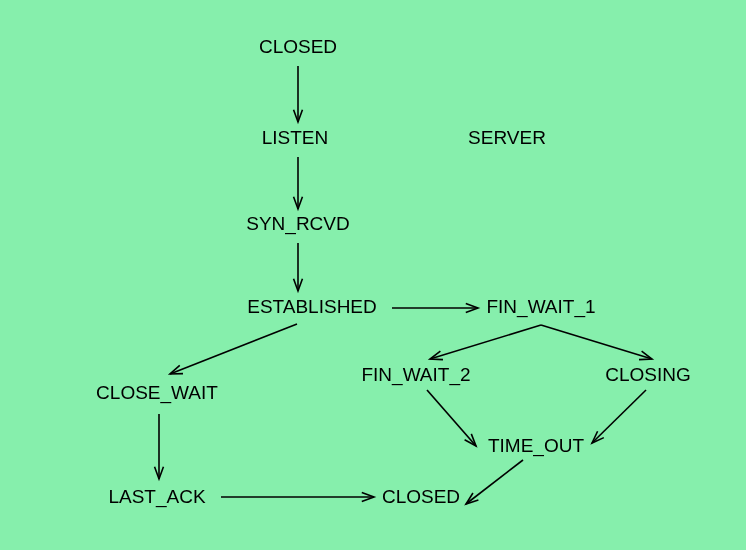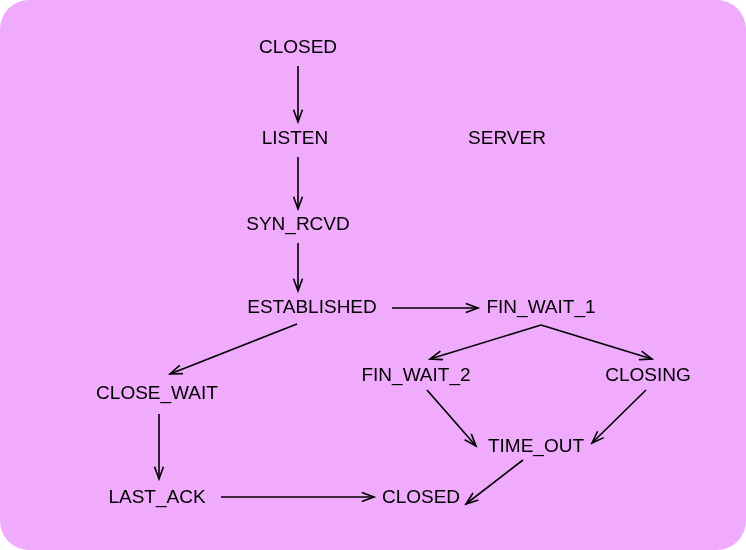--- a/index.html
+++ b/index.html
@@ -11,22 +11,21 @@
   body {
     width: 746px;
     height: 550px;
     overflow: hidden;
     font-family: "Liberation Sans", sans-serif;
   }
   #diagram-root {
     position: relative;
     width: 746px;
     height: 550px;
-    background: #f0abfc;
-    border-radius: 29px;
+    background: #86efac;
   }
   svg#state-diagram {
     display: block;
     width: 746px;
     height: 550px;
   }
   .state-label {
     font-family: "Liberation Sans", sans-serif;
     font-size: 19px;
     fill: #000000;

